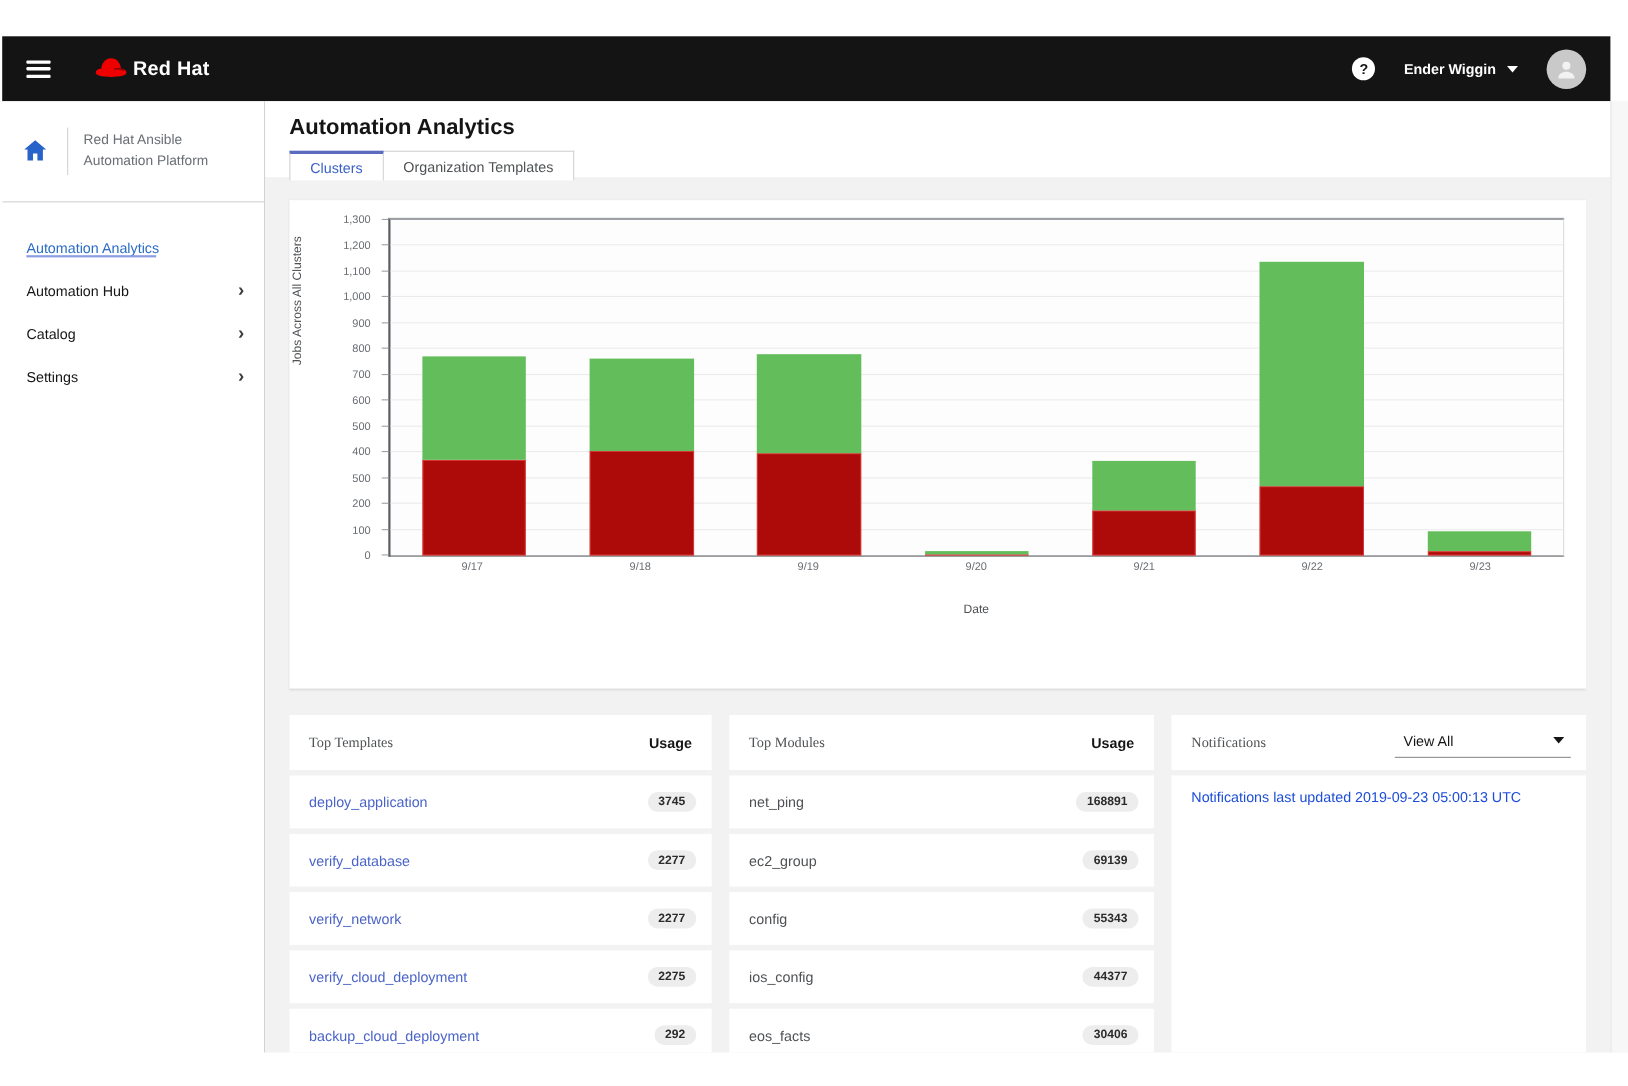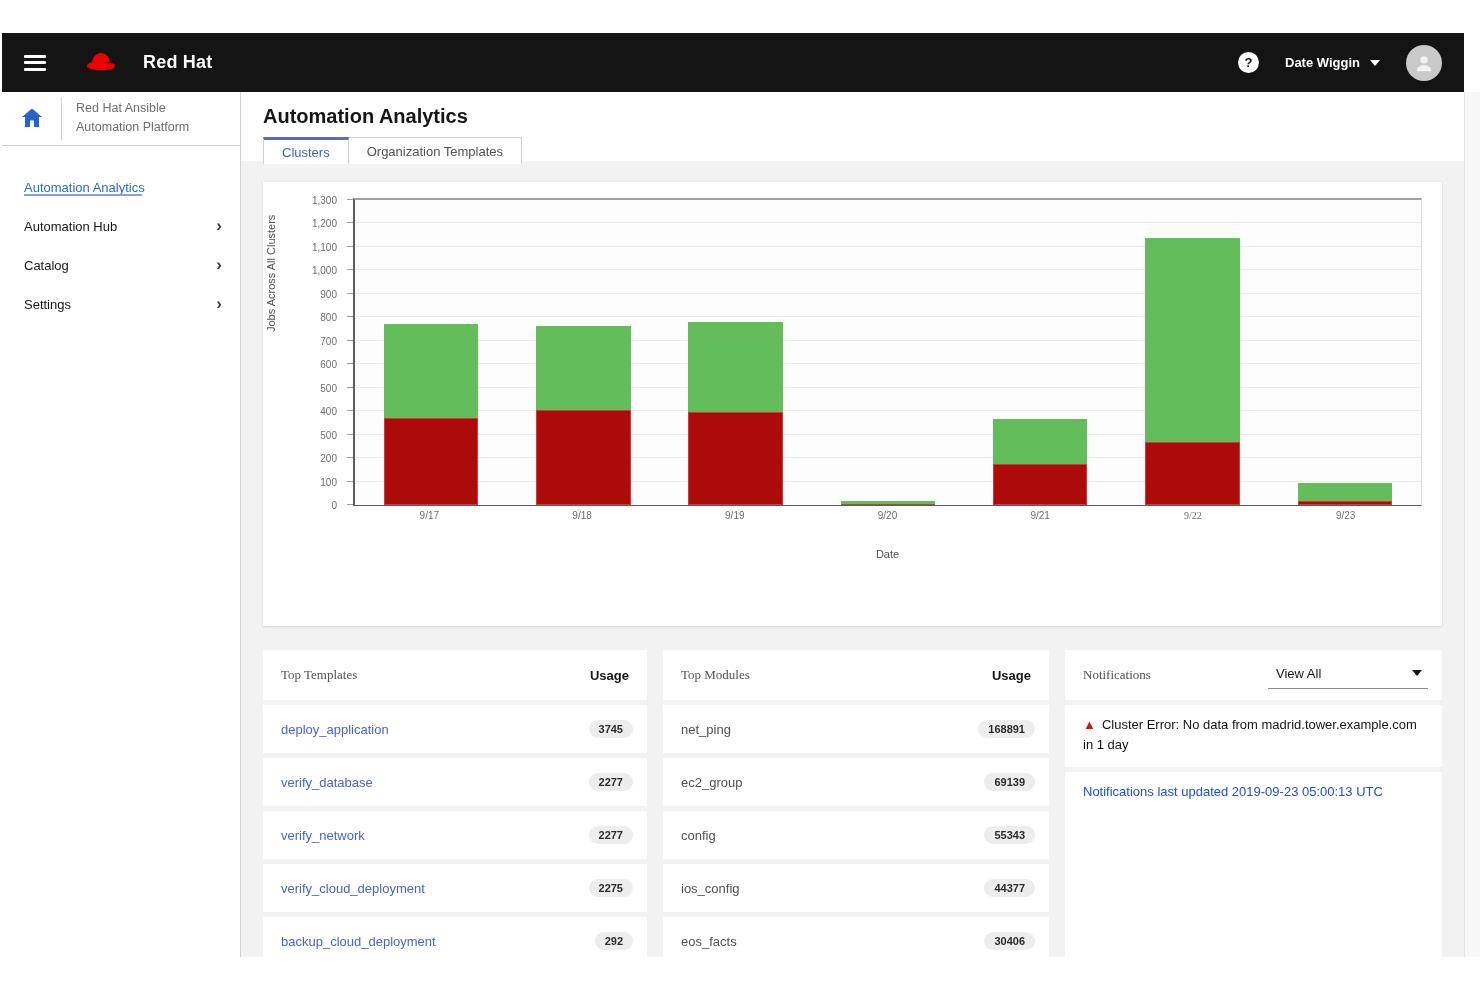--- a/index.html
+++ b/index.html
@@ -3,35 +3,35 @@
 <meta charset="utf-8">
 <style>
   * { margin:0; padding:0; box-sizing:border-box; }
   html,body { width:1480px; height:987px; background:#fff; font-family:"Liberation Sans", sans-serif; overflow:hidden; }
   .app { position:absolute; left:2px; top:33px; width:1462px; height:924px; }
 
   
   .masthead { position:absolute; left:0; top:0; width:100%; height:59px; background:#141414; display:flex; align-items:center; padding:0 22px; }
   .hamburger { width:22px; height:16px; display:flex; flex-direction:column; justify-content:space-between; cursor:pointer; }
   .hamburger span { display:block; height:3px; background:#fff; border-radius:1px; }
-  .brand { display:flex; align-items:center; margin-left:38px; gap:25px; }
+  .brand { display:flex; align-items:center; margin-left:38px; gap:3px; }
   .brand-text { color:#fff; font-size:18px; font-weight:700; letter-spacing:.2px; }
   .mast-right { margin-left:auto; display:flex; align-items:center; gap:26px; }
   .help-icon { width:21px; height:21px; border-radius:50%; background:#fff; color:#151515; font-size:13px; font-weight:700; display:flex; align-items:center; justify-content:center; cursor:pointer; }
   .user-menu { display:flex; align-items:center; gap:10px; color:#fff; font-size:13px; font-weight:600; cursor:pointer; }
   .caret-down { width:0; height:0; border-left:5px solid transparent; border-right:5px solid transparent; border-top:6px solid #fff; }
   .avatar { width:36px; height:36px; border-radius:50%; background:#c9c9c9; display:flex; align-items:center; justify-content:center; cursor:pointer; }
 
   
   .shell { position:absolute; left:0; top:59px; width:100%; height:865px; display:flex; overflow:hidden; }
   .scroll-strip { position:absolute; right:-16px; top:59px; width:16px; height:865px; background:#f7f7f7; border-left:1px solid #e4e4e4; }
 
   
   .sidebar { width:239px; background:#fff; border-right:1px solid #d2d2d2; flex:none; }
-  .side-brand { display:flex; align-items:stretch; border-bottom:1px solid #d2d2d2; padding:5px 0; }
+  .side-brand { display:flex; align-items:stretch; border-bottom:1px solid #d2d2d2; padding:24px 0; }
   .side-home { width:60px; display:flex; align-items:center; justify-content:center; border-right:1px solid #d2d2d2; cursor:pointer; }
   .side-brand-text { padding:2px 14px; font-size:12.5px; line-height:1.55; color:#6a6e73; }
   .side-nav { padding:22px 0 0 0; }
   .nav-item { position:relative; display:flex; align-items:center; height:39px; padding:0 18px 0 22px; font-size:13px; color:#151515; cursor:pointer; }
   .nav-item .expander { margin-left:auto; font-size:17px; line-height:1; color:#3c3f42; font-weight:700; transform:translateY(-1px); }
   .nav-item.active { color:#2b6cc4; }
   .nav-item.active .active-bar { position:absolute; left:22px; top:26px; width:118px; height:2px; background:#8c9ce0; }
 
   
   .main { flex:1; background:#f2f2f2; position:relative; overflow:hidden; }
@@ -104,21 +104,21 @@
       <svg width="34" height="26" viewBox="0 0 34 26">
         <path d="M8 14 C8 7 12 3 17 3 C22 3 26 7 26 14 Z" fill="#e00"></path>
         <path d="M3 16 C3 13.4 7 12 9 12.6 L25 12.6 C27 12 31 13.4 31 16 C31 18.6 25.5 20 17 20 C8.5 20 3 18.6 3 16 Z" fill="#e00"></path>
         <path d="M20 12.6 C24 12.6 27 11.6 28.4 14.2" fill="none" stroke="#8a0000" stroke-width="1.4"></path>
       </svg>
       <span class="brand-text">Red Hat</span>
     </div>
     <div class="mast-right">
       <div class="help-icon">?</div>
       <div class="user-menu">
-        <span>Date Wiggin</span>
+        <span>Ender Wiggin</span>
         <span class="caret-down"></span>
       </div>
       <div class="avatar">
         <svg width="22" height="22" viewBox="0 0 24 24">
           <circle cx="12" cy="8.5" r="4" fill="#f2f2f2"></circle>
           <path d="M4 21 C4 16.5 8 14.5 12 14.5 C16 14.5 20 16.5 20 21 Z" fill="#f2f2f2"></path>
         </svg>
       </div>
     </div>
   </header>
@@ -244,21 +244,21 @@
                   <div class="bar-seg" style="bottom: 1.15385%; height: 6.15385%; background: rgb(99, 189, 90);"></div>
                 </div>
               </div>
           </div>
           <div class="xlabels" id="xlabels">
               <div class="xlabel-item" style="left: 7.14286%;">9/17</div>
               <div class="xlabel-item" style="left: 21.4286%;">9/18</div>
               <div class="xlabel-item" style="left: 35.7143%;">9/19</div>
               <div class="xlabel-item" style="left: 50%;">9/20</div>
               <div class="xlabel-item" style="left: 64.2857%;">9/21</div>
-              <div class="xlabel-item" style="left: 78.5714%; font-family: Liberation Serif, serif;">9/22</div>
+              <div class="xlabel-item" style="left: 78.5714%;">9/22</div>
               <div class="xlabel-item" style="left: 92.8571%;">9/23</div>
             </div>
           <div class="xaxis-title">Date</div>
         </div>
       </section>
 
       <div class="bottom-row">
 
         <div class="panel panel-templates">
           <div class="panel-block panel-head">
@@ -315,22 +315,19 @@
         </div>
 
         <div class="panel panel-notifications">
           <div class="panel-block notif-head">
             <span class="panel-title">Notifications</span>
             <div class="pf-select" style="margin-left:auto;">
               <span>View All</span>
               <span class="sel-caret"></span>
             </div>
           </div>
-          <div class="panel-block alert-block">
-            <span class="warn-icon">▲</span><span>Cluster Error: No data from madrid.tower.example.com in 1 day</span>
-          </div>
           <div class="panel-block updated-block">Notifications last updated 2019-09-23 05:00:13 UTC</div>
         </div>
 
       </div>
     </main>
   </div>
 </div>
 
 </body></html>

